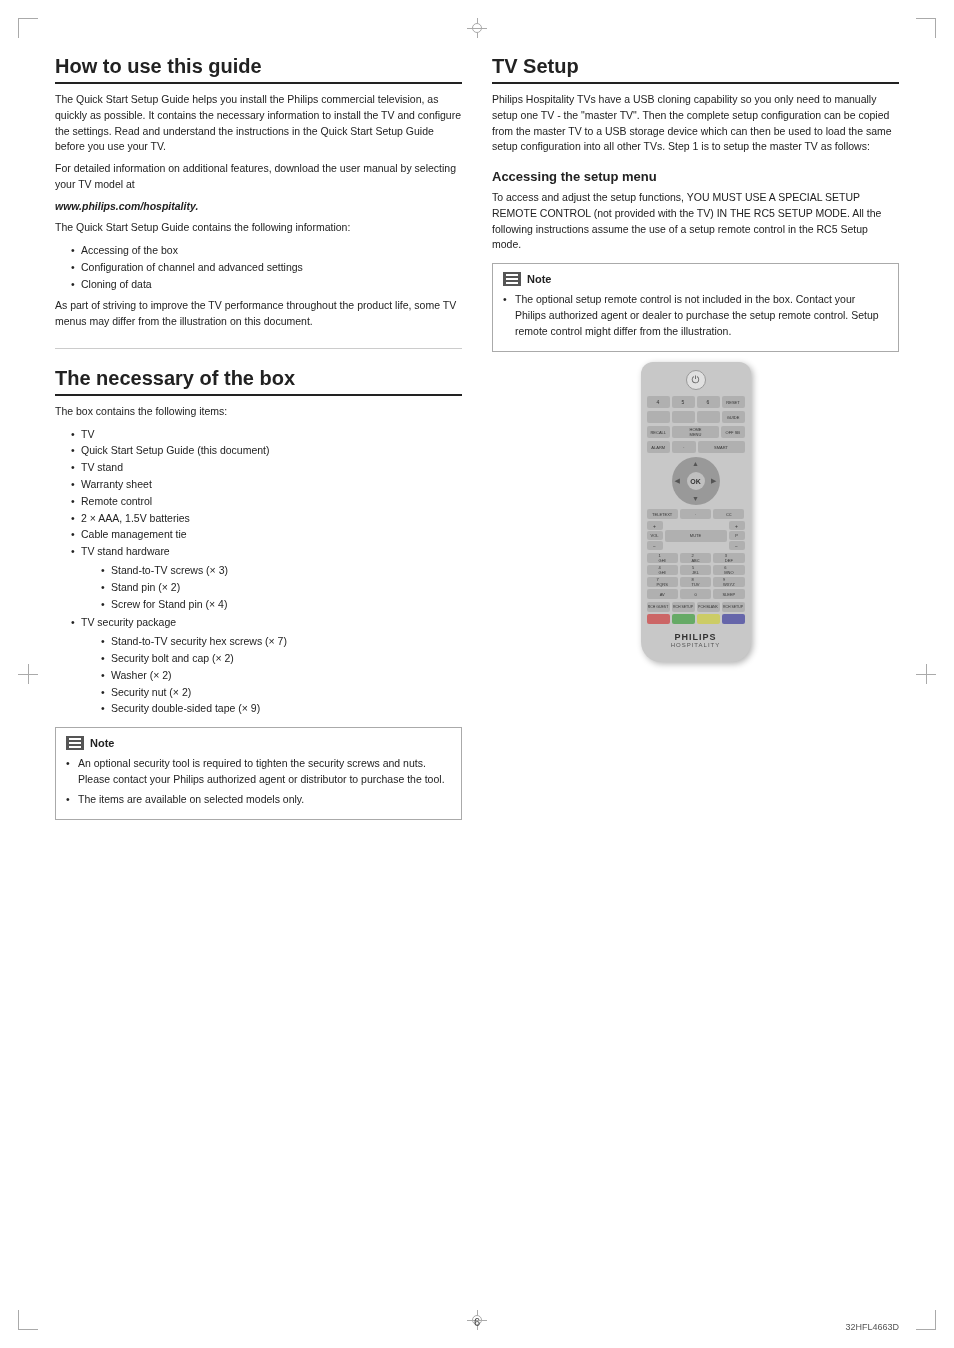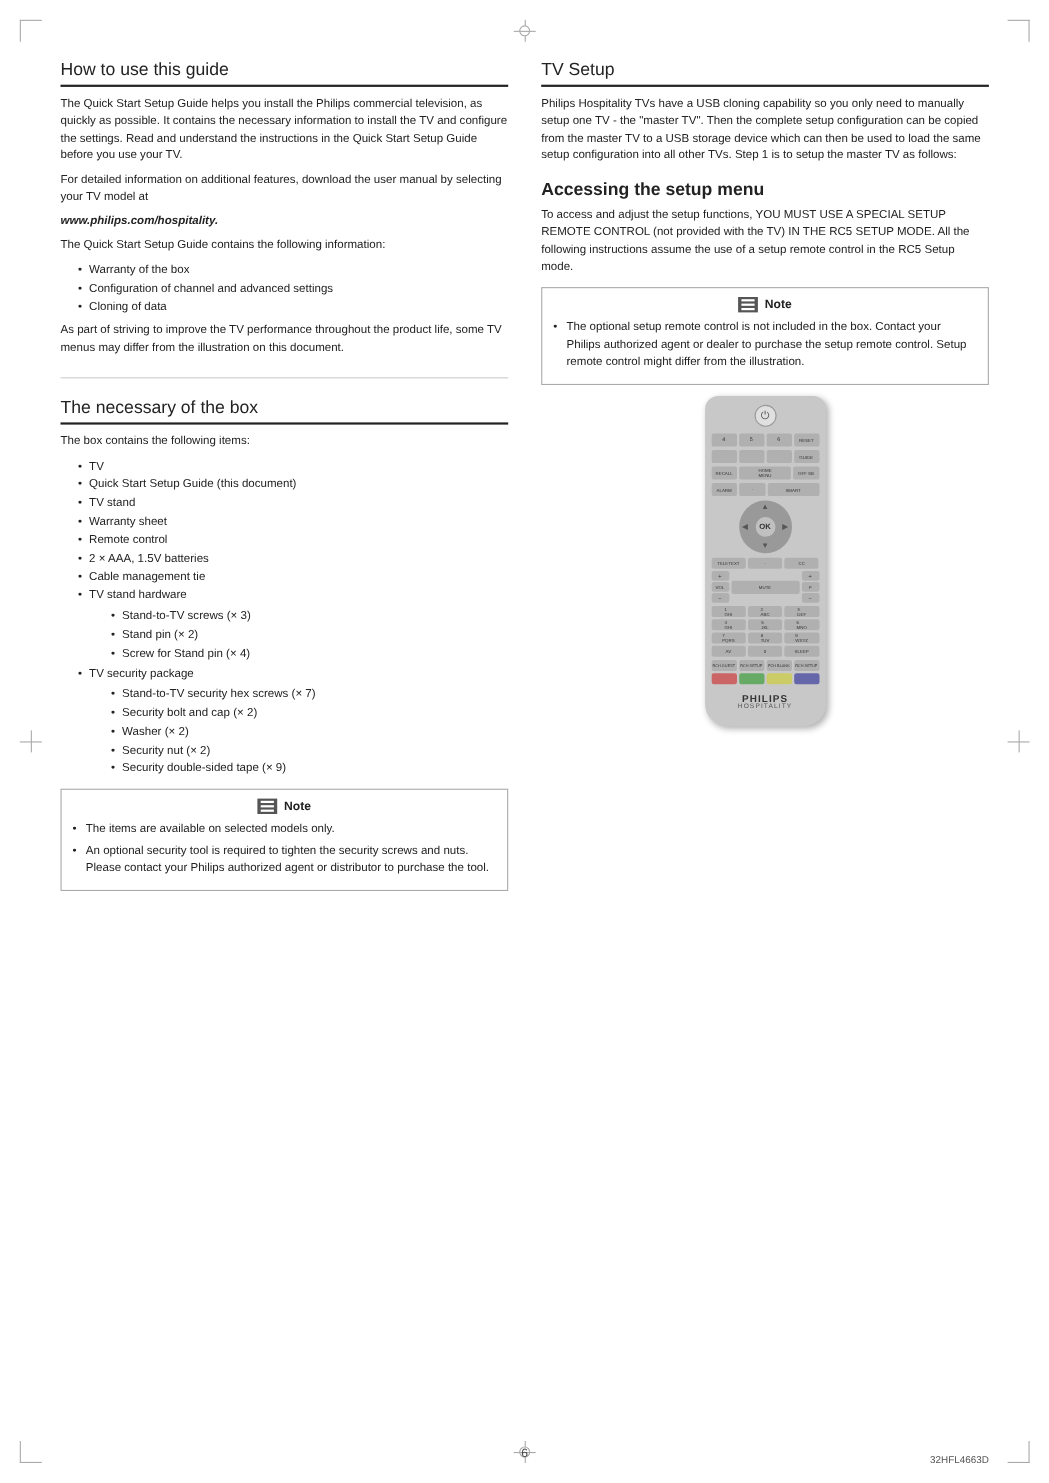--- a/index.html
+++ b/index.html
@@ -186,30 +186,30 @@
       min-width: 0;
     }
 
     .right-col {
       flex: 1;
       min-width: 0;
     }
 
     
     .section-heading {
-      font-size: 16px;
-      font-weight: normal;
+      font-size: 20px;
+      font-weight: bold;
       color: #222;
       border-bottom: 2px solid #222;
       padding-bottom: 4px;
       margin-bottom: 8px;
     }
 
     .section-heading-small {
-      font-size: 16px;
+      font-size: 13px;
       font-weight: bold;
       color: #222;
       margin-bottom: 6px;
       margin-top: 14px;
     }
 
     
     .body-text {
       font-size: 10.5px;
       line-height: 1.5;
@@ -264,21 +264,20 @@
       padding: 8px 10px;
       margin-top: 10px;
       margin-bottom: 10px;
     }
 
     .note-header {
       display: flex;
       align-items: center;
       gap: 6px;
       margin-bottom: 6px;
-      justify-content: center;
     }
 
     .note-icon {
       width: 18px;
       height: 14px;
       background: #555;
       display: inline-flex;
       align-items: center;
       justify-content: center;
     }
@@ -599,21 +598,21 @@
 
         <div>
           <div class="section-heading">How to use this guide</div>
           <p class="body-text">The Quick Start Setup Guide helps you install the Philips commercial television, as quickly as possible. It contains the necessary information to install the TV and configure the settings. Read and understand the instructions in the Quick Start Setup Guide before you use your TV.</p>
           <p class="body-text">
             <span>For detailed information on additional features, download the user manual by selecting your TV model at</span>
           </p>
           <p class="body-text italic-link">www.philips.com/hospitality.</p>
           <p class="body-text">The Quick Start Setup Guide contains the following information:</p>
           <ul class="bullet-list">
-            <li>Warranty of the box</li>
+            <li>Accessing of the box</li>
             <li>Configuration of channel and advanced settings</li>
             <li>Cloning of data</li>
           </ul>
           <p class="body-text">As part of striving to improve the TV performance throughout the product life, some TV menus may differ from the illustration on this document.</p>
         </div>
 
         <hr class="section-divider">
 
         <div>
           <div class="section-heading">The necessary of the box</div>
@@ -651,22 +650,22 @@
               <div class="note-icon">
                 <div class="note-icon-lines">
                   <span></span>
                   <span></span>
                   <span></span>
                 </div>
               </div>
               <span class="note-label">Note</span>
             </div>
             <ul class="note-bullet">
+              <li>An optional security tool is required to tighten the security screws and nuts. Please contact your Philips authorized agent or distributor to purchase the tool.</li>
               <li>The items are available on selected models only.</li>
-              <li>An optional security tool is required to tighten the security screws and nuts. Please contact your Philips authorized agent or distributor to purchase the tool.</li>
             </ul>
           </div>
         </div>
 
       </div>
 
       <div class="right-col">
 
         <div>
           <div class="section-heading">TV Setup</div>

